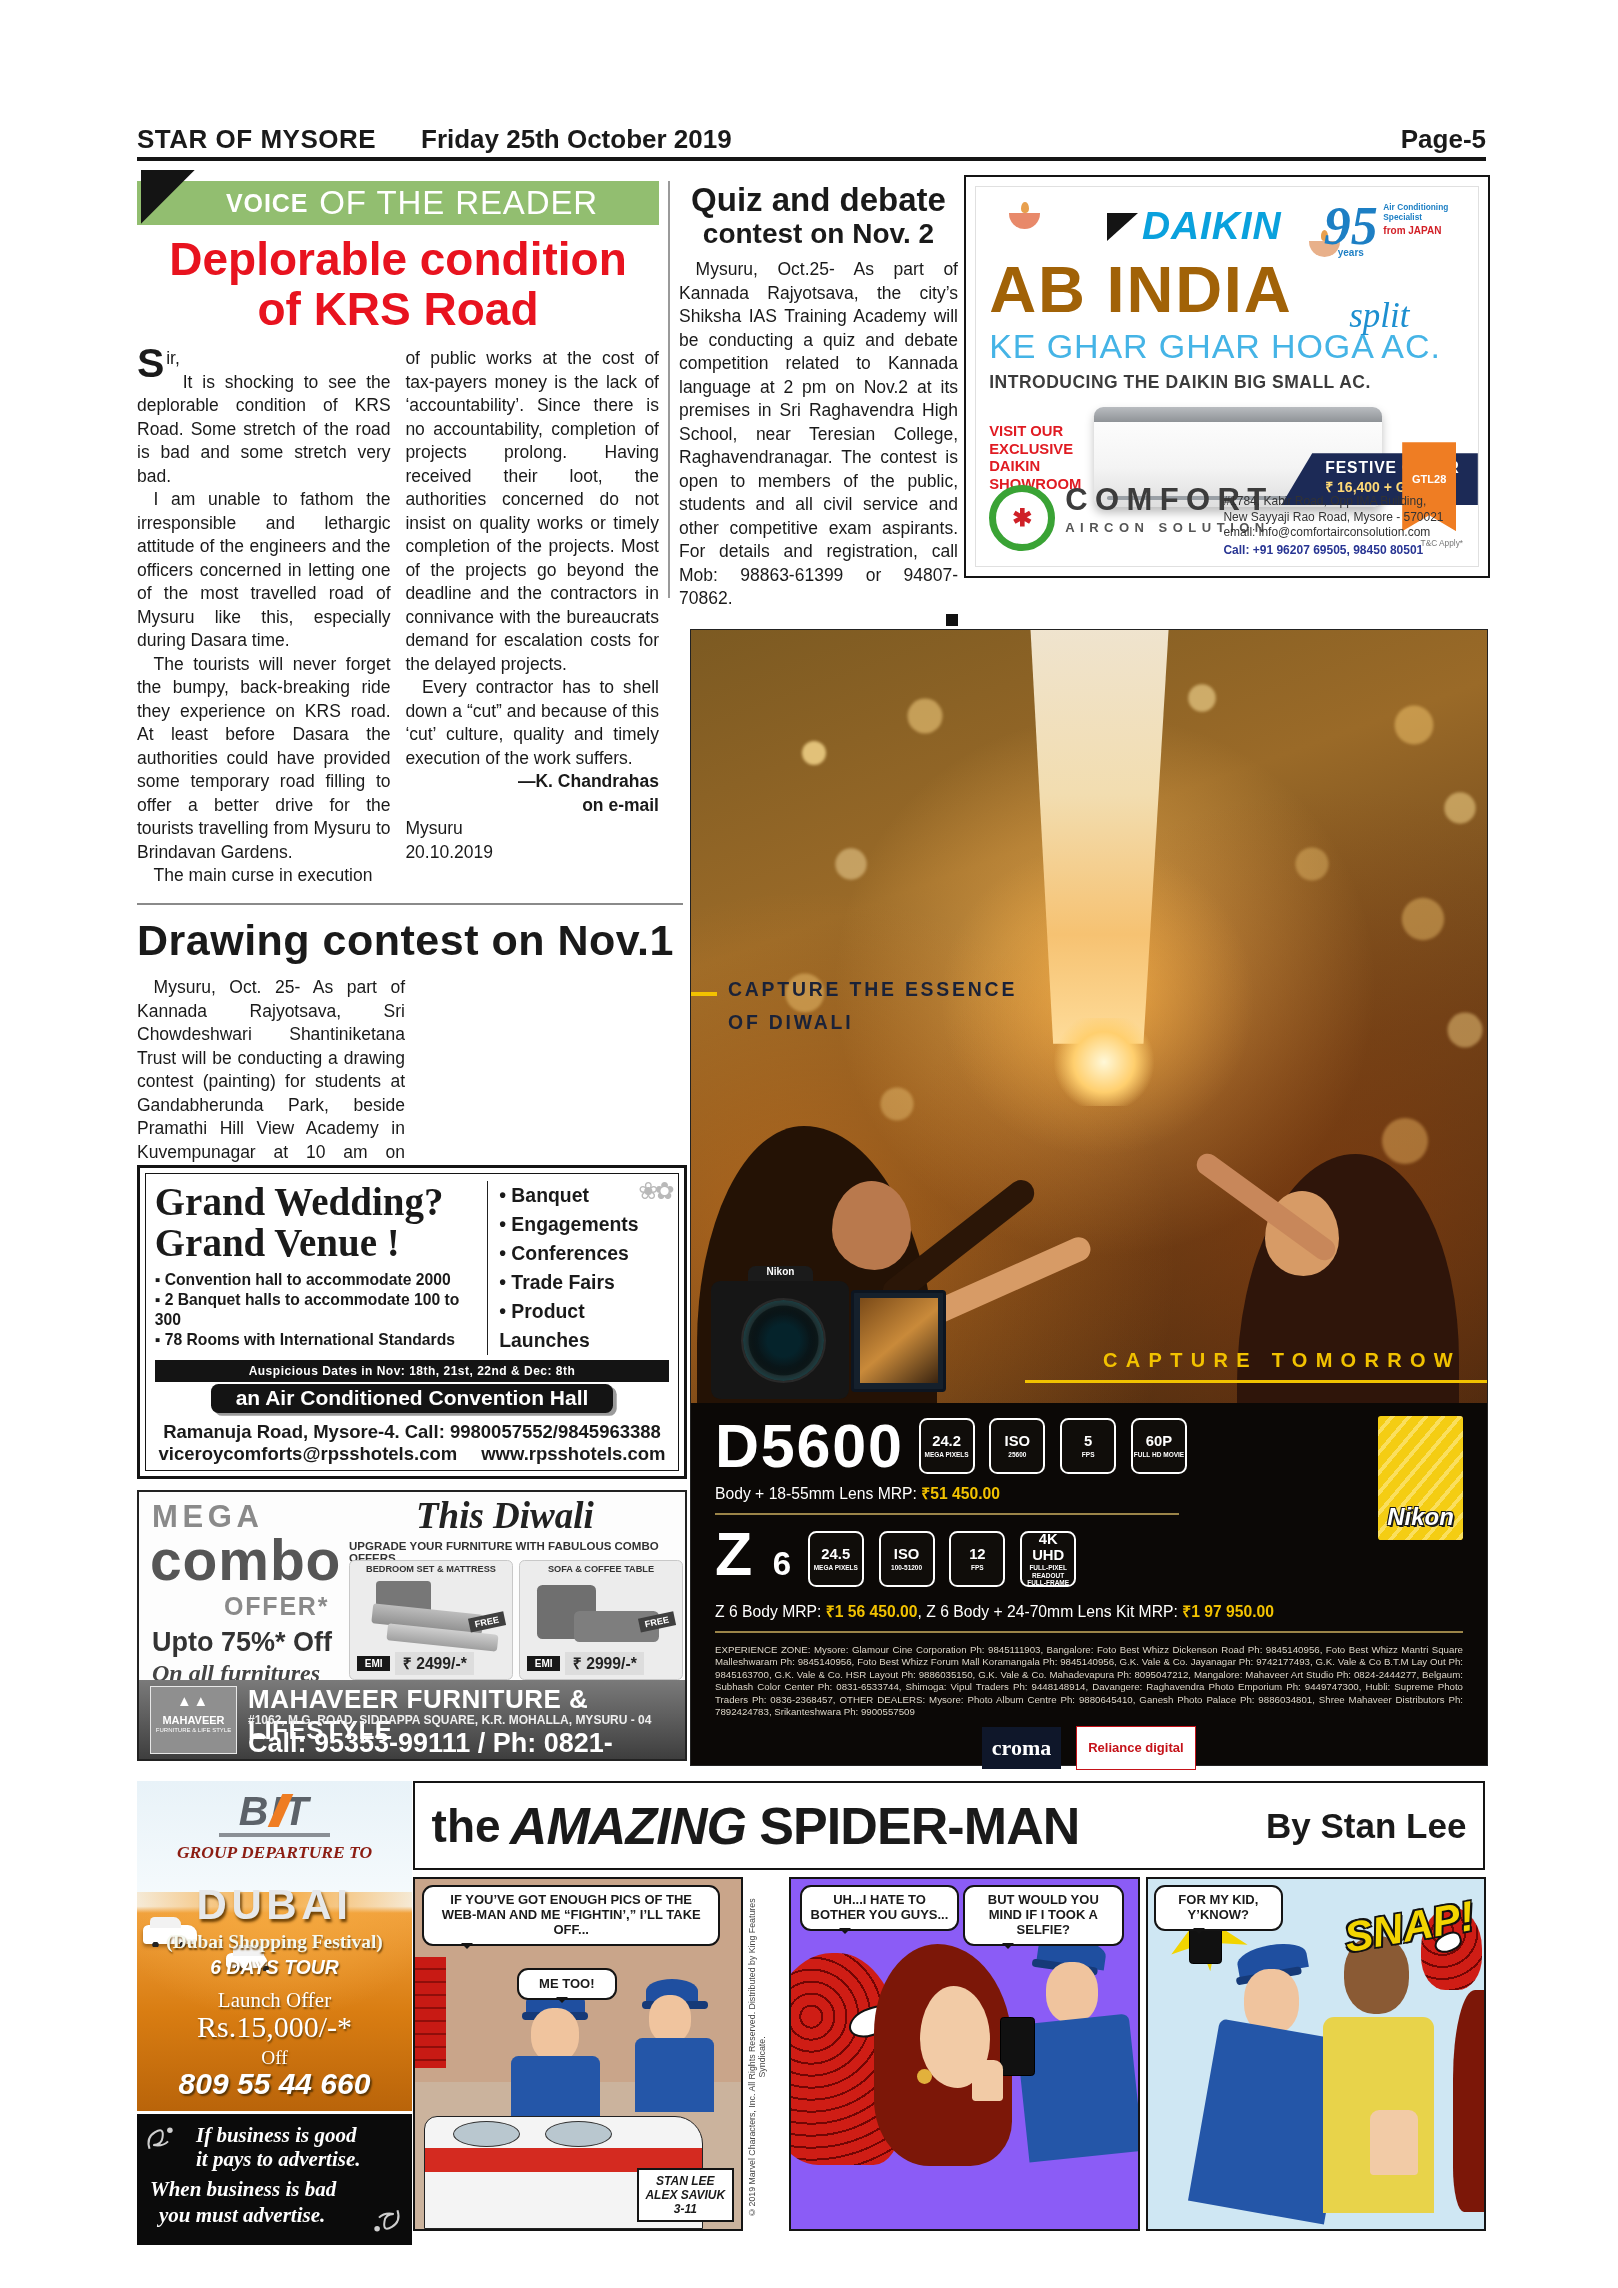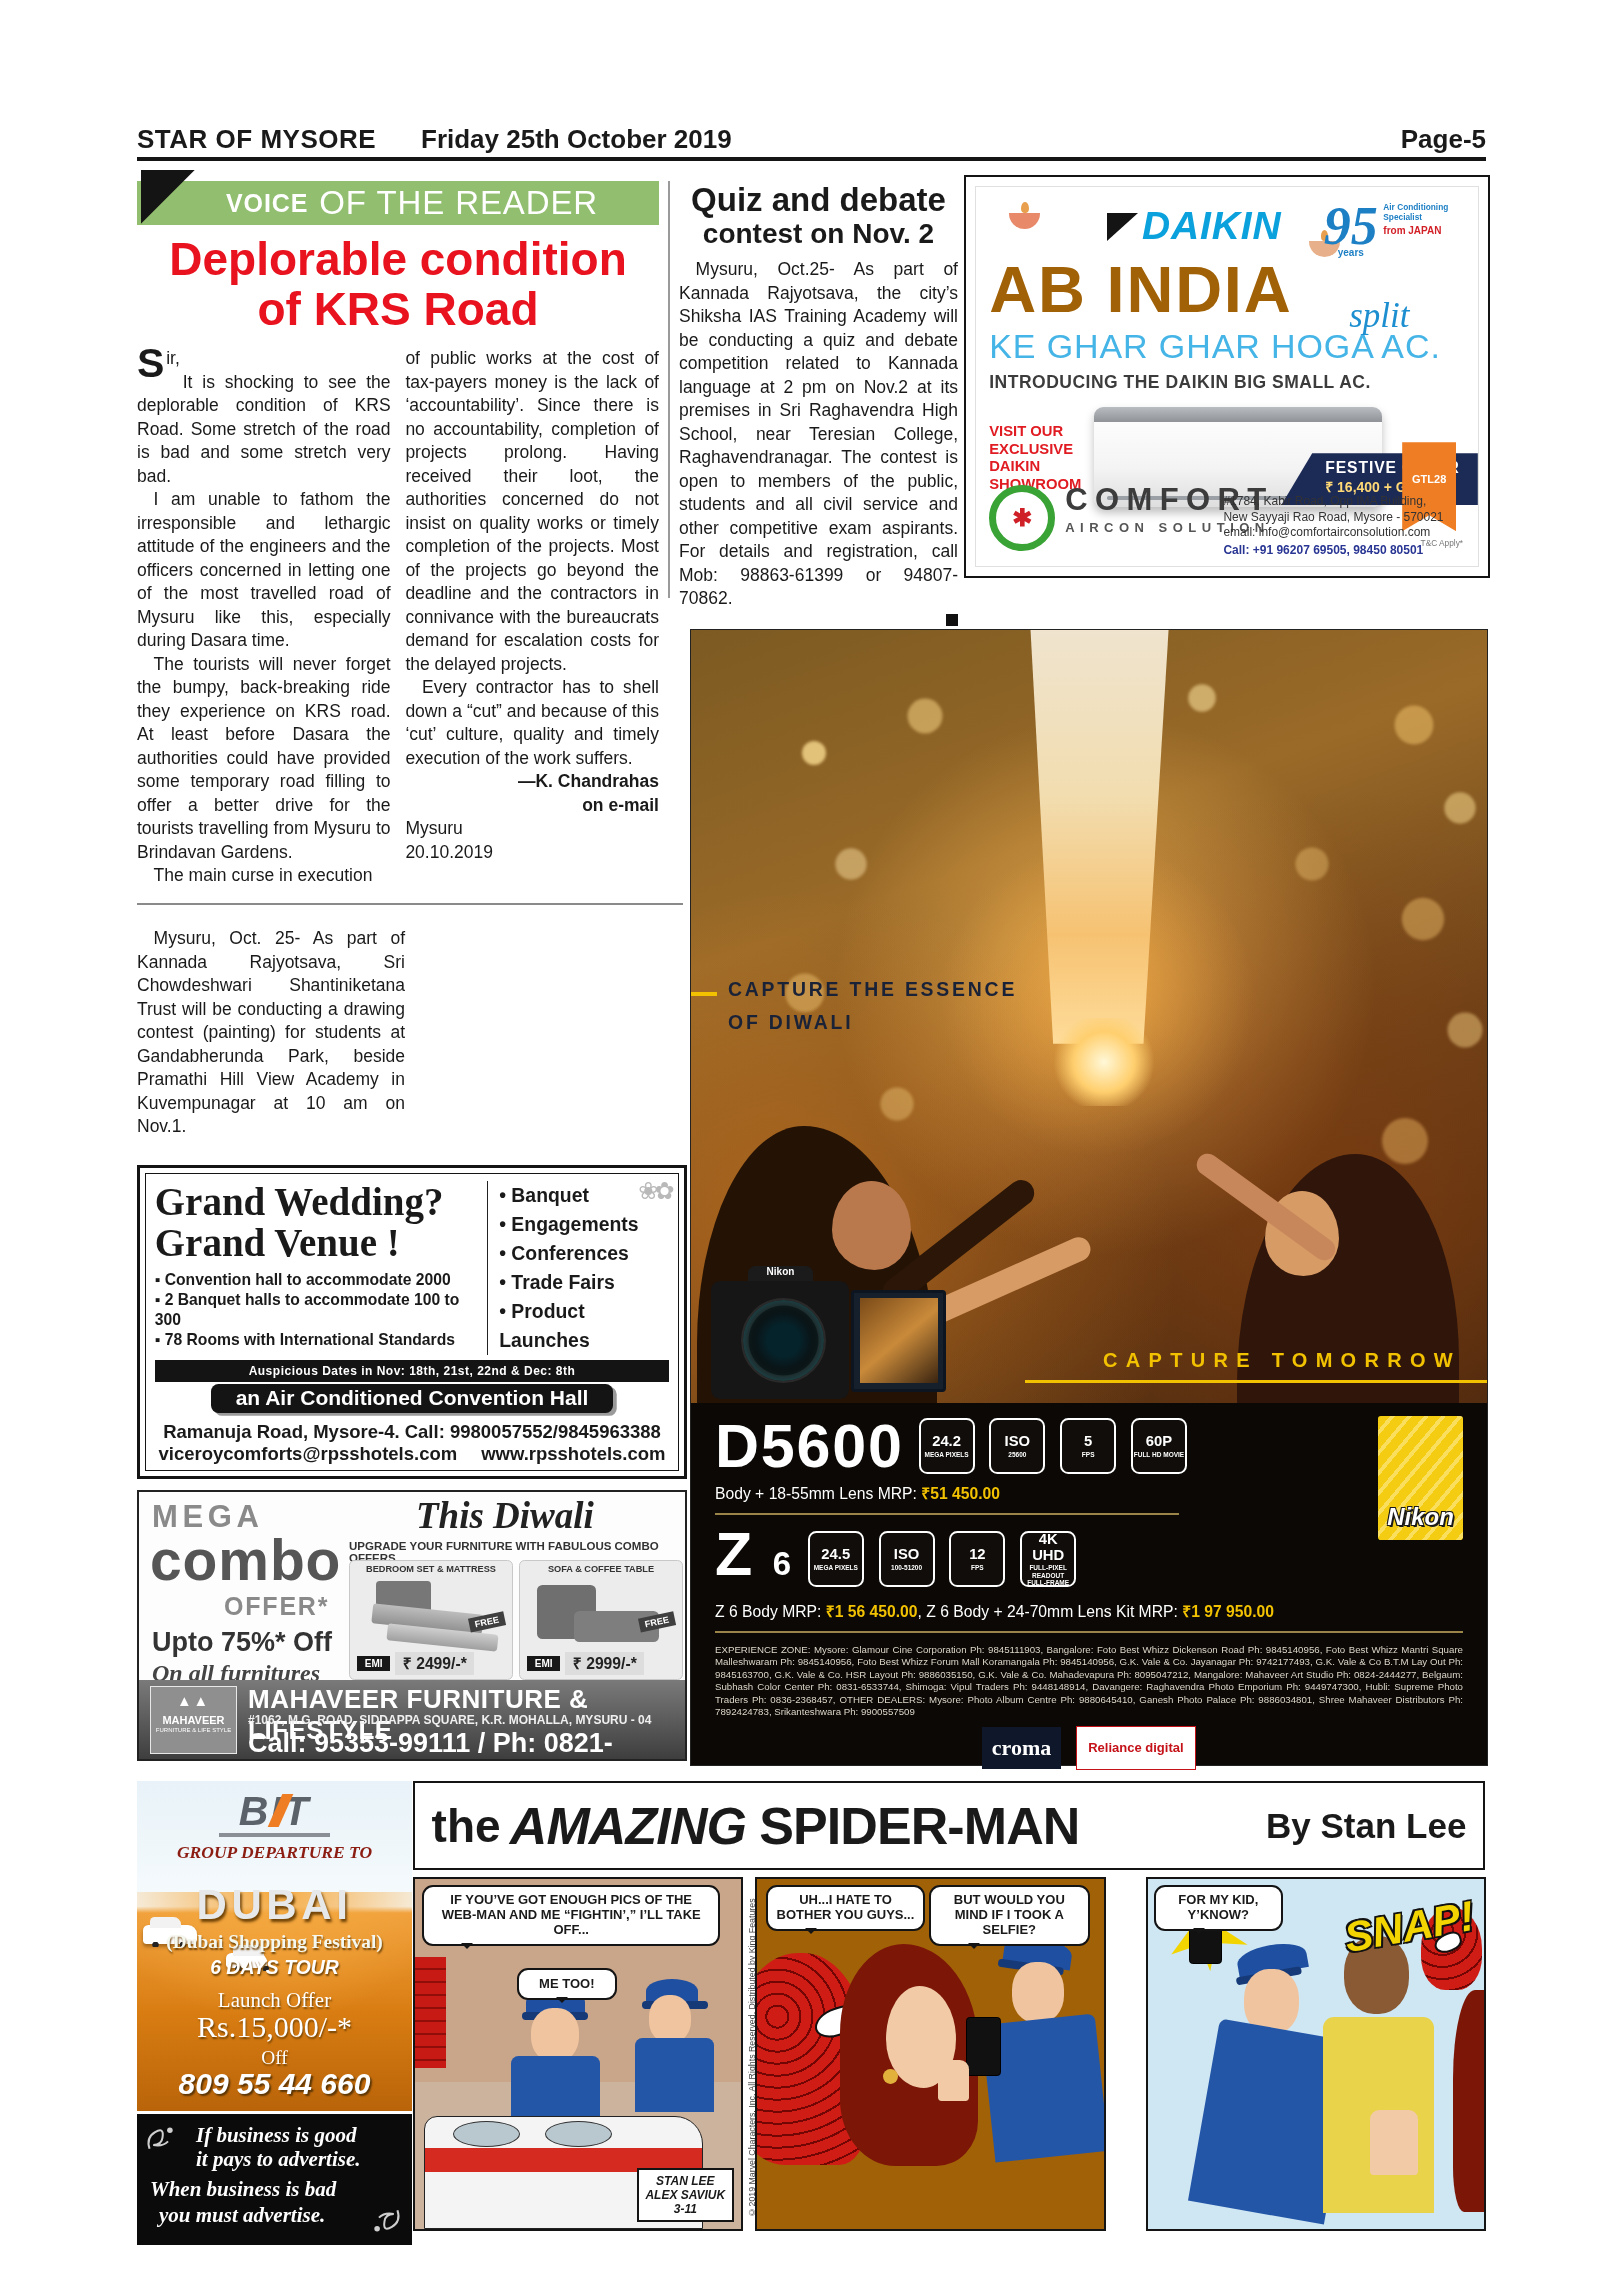--- a/index.html
+++ b/index.html
@@ -208,21 +208,21 @@
   
   #comic{left:413px;top:1781px;width:1072px;height:450px;}
   .comic-head{position:relative;height:89px;border:2.8px solid #141414;background:#fff;display:flex;align-items:center;padding:0 16.6px;box-sizing:border-box;}
   .comic-head .t1{font-size:46px;font-weight:800;margin-right:9.2px;}
   .comic-head .t2{font-size:52px;font-weight:800;font-style:italic;margin-right:13px;letter-spacing:-0.9px;}
   .comic-head .t3{font-size:52px;font-weight:800;letter-spacing:-0.9px;}
   .comic-head .by{margin-left:auto;font-size:35px;font-weight:800;}
   .panels{position:absolute;left:0;right:0;top:96px;bottom:0;}
   .panel{position:absolute;top:0;bottom:0;border:2.8px solid #141414;box-sizing:border-box;overflow:hidden;}
   .p1{left:0;width:330px;background:linear-gradient(#c9a58a 0 58%,#cbb39d 58% 100%);}
-  .p2{left:342px;width:351px;background:#a16207;}
+  .p2{left:376px;width:351px;background:#8b5cf6;}
   .p3{left:733px;width:340px;background:#cfe7f3;}
   .bubble{position:absolute;background:#fff;border:2.3px solid #141414;border-radius:11px;padding:6.5px 8.3px;font-size:13px;line-height:14.8px;font-weight:800;text-align:center;}
   .bubble::after{content:"";position:absolute;bottom:-11px;left:37px;border:6.5px solid transparent;border-top-color:#141414;}
   .copyright{position:absolute;left:334px;top:5.5px;bottom:0;width:24px;writing-mode:vertical-rl;transform:rotate(180deg);font-size:8.8px;color:#444;text-align:center;}
   .credits{position:absolute;right:7.4px;bottom:7.4px;width:89px;background:#fff;border:2.3px solid #141414;font-size:12px;font-weight:800;font-style:italic;text-align:center;line-height:14px;padding:3.7px 1.8px;}
   .credits div{margin:0;}
   .cop-cap{position:absolute;width:59px;height:24px;background:#1f4fa0;border-radius:50% 50% 0 0;}
   .cop-cap::after{content:"";position:absolute;left:-3.7px;bottom:-5.5px;width:66px;height:7.4px;background:#163a78;border-radius:3.7px;}
   .cop-face{position:absolute;width:48px;height:54px;background:#f0c49e;border-radius:45%;}
   .cop-body{position:absolute;background:#2456a8;border-radius:7.4px 7.4px 0 0;}
@@ -334,20 +334,21 @@
       <div class="dk-addr">
         <div>#1784, Kabir Road, Opp IMA Building,</div>
         <div>New Sayyaji Rao Road, Mysore - 570021</div>
         <div>email: info@comfortairconsolution.com</div>
         <div class="call">Call: +91 96207 69505, 98450 80501</div>
       </div>
     </div>
   </div>
 
   <div class="abs" id="drawing">
+    <div class="h">Drawing contest on Nov.1</div>
     <div class="cols">
       <div class="col col1">
           <p>Mysuru, Oct. 25- As part of Kannada Rajyotsava, Sri Chowdeshwari Shantiniketana Trust will be conducting a drawing contest (painting) for students at Gandabherunda Park, beside Pramathi Hill View Academy in Kuvempunagar at 10 am on Nov.1.</p>
         </div>
     </div>
   </div>
 
   <div class="abs" id="nikon">
     <div class="photo">
       <div class="bokeh"></div>

